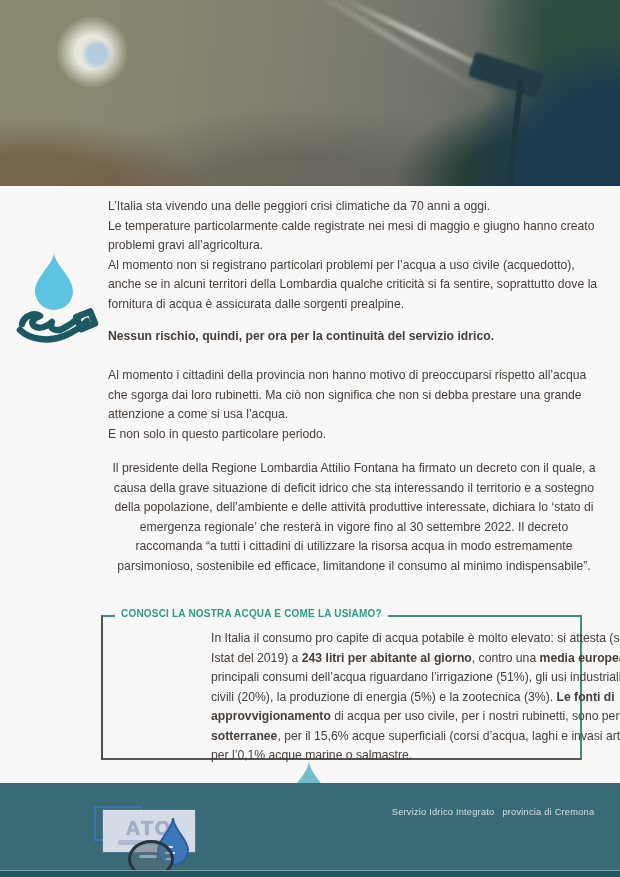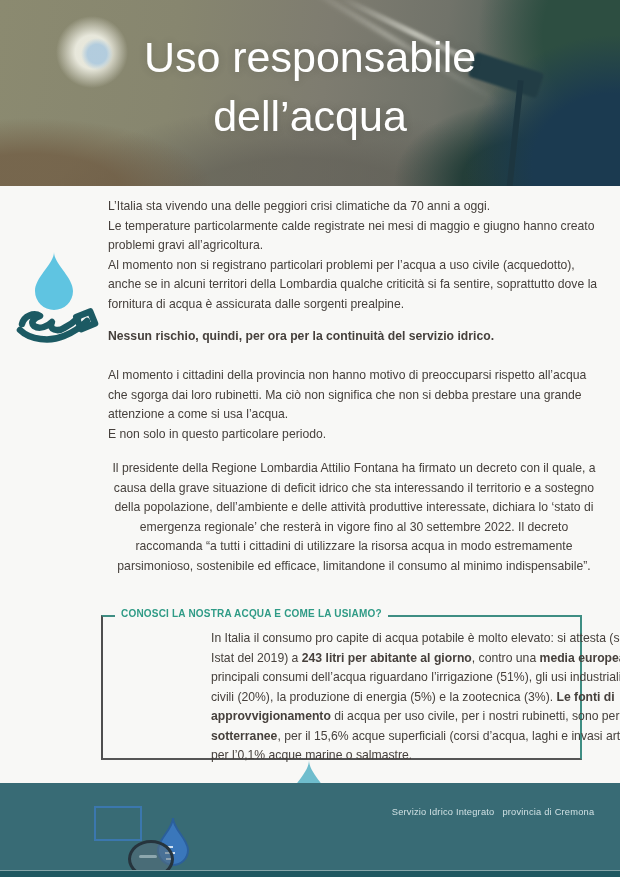--- a/index.html
+++ b/index.html
@@ -85,21 +85,20 @@
 <body>
 
 <div class="page">
 
   <header class="hero">
     <div class="hero-bg"></div>
     <div class="spray"></div>
     <div class="spray2"></div>
     <div class="nozzle"></div>
     <div class="pole"></div>
-    <h1 class="hero-title"><span>Uso responsabile</span><br><span>dell’acqua</span></h1>
   </header>
 
   <div class="side-icon">
     <svg width="86" height="94" viewBox="0 0 86 94">
       <path d="M40 2 C40 14 21 27 21 41 a19 19 0 0 0 38 0 C59 27 40 14 40 2 Z" fill="#5fc4e1"></path>
       <g fill="none" stroke="#1c5a63" stroke-width="6.5" stroke-linecap="round" stroke-linejoin="round">
         <path d="M6 80 C16 90 36 92 50 86 C60 82 67 77 73 71"></path>
         <path d="M8 74 C10 66 20 62 26 66 C20 68 16 72 20 76 C26 80 34 76 38 72 C34 80 44 82 50 78 C56 75 60 72 64 68"></path>
         <rect x="64" y="64" width="15" height="13" transform="rotate(-22 71 70)"></rect>
       </g>
@@ -120,20 +119,24 @@
 
   <svg class="big-drop" width="48" height="63" viewBox="0 0 48 63">
     <path d="M24 0 C24 14 4 27 4 42 a20 20 0 0 0 40 0 C44 27 24 14 24 0 Z" fill="#6fbdcd"></path>
   </svg>
 
   <footer>
     <div class="footer-band"></div>
 
     <div class="ato">
       <div class="ato-rect-outline"></div>
+      <div class="ato-card">
+        <span class="ato-text">ATO</span>
+        <span class="ato-subbar"></span>
+      </div>
       <svg class="ato-drop" width="38" height="52" viewBox="0 0 38 52">
         <path d="M19 1 C19 12 4 22 4 33 a15 15 0 0 0 30 0 C34 22 19 12 19 1 Z" fill="#3a77bb" stroke="#2b5f9b" stroke-width="2"></path>
         <path d="M11 30 h8 M11 36 h10 M12 42 h7" stroke="#cfe0f2" stroke-width="2" fill="none"></path>
       </svg>
       <div class="ato-lens"></div>
     </div>
 
     <div class="padania">
       <div class="brand-tagline">
         <span>Servizio Idrico Integrato</span>

